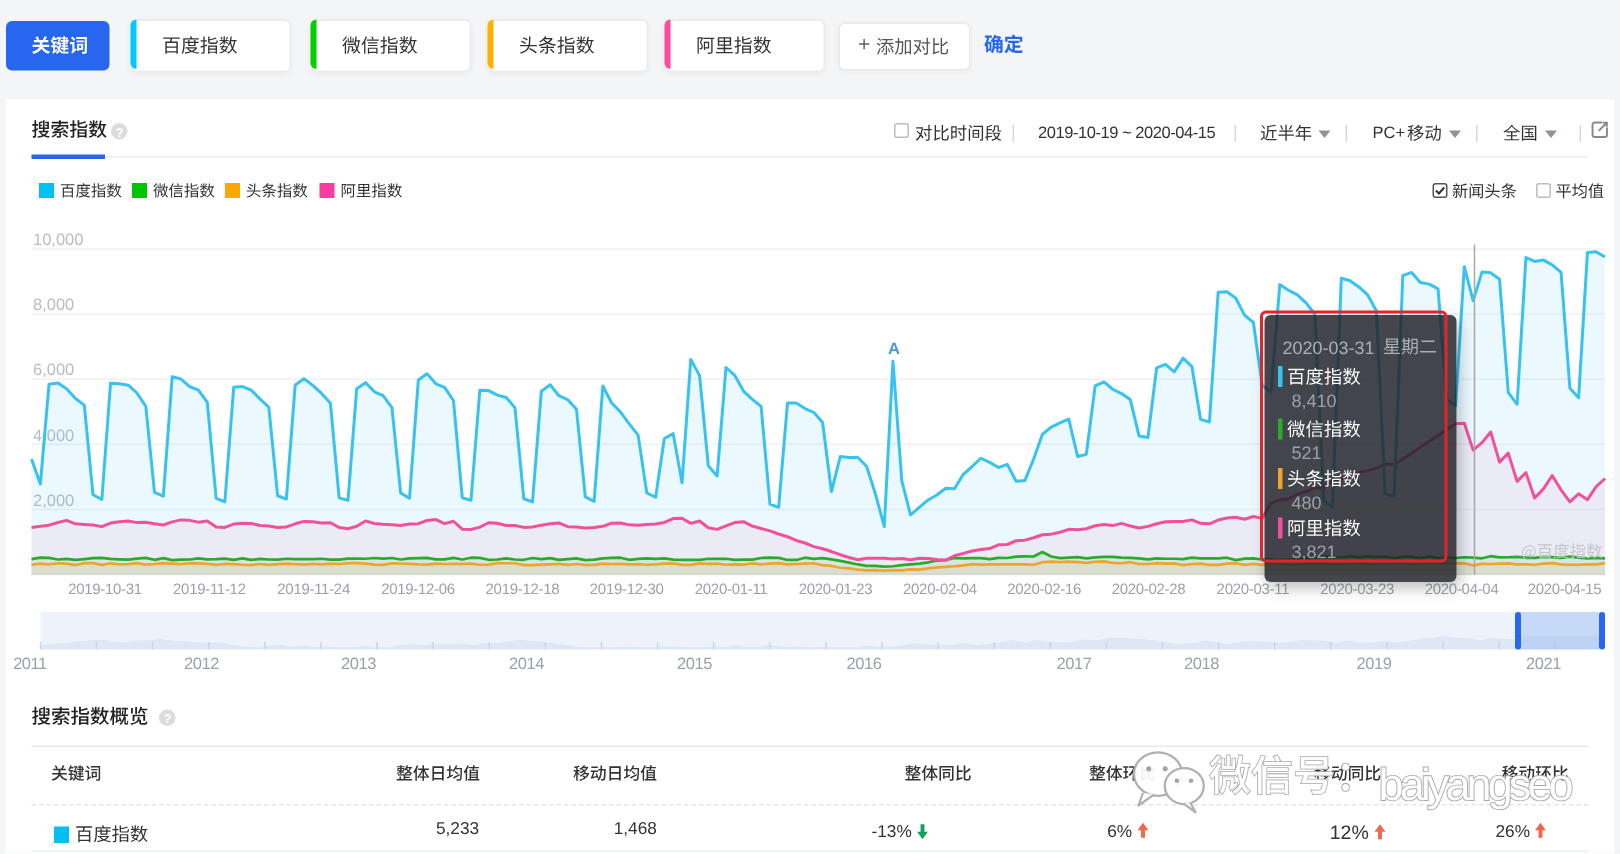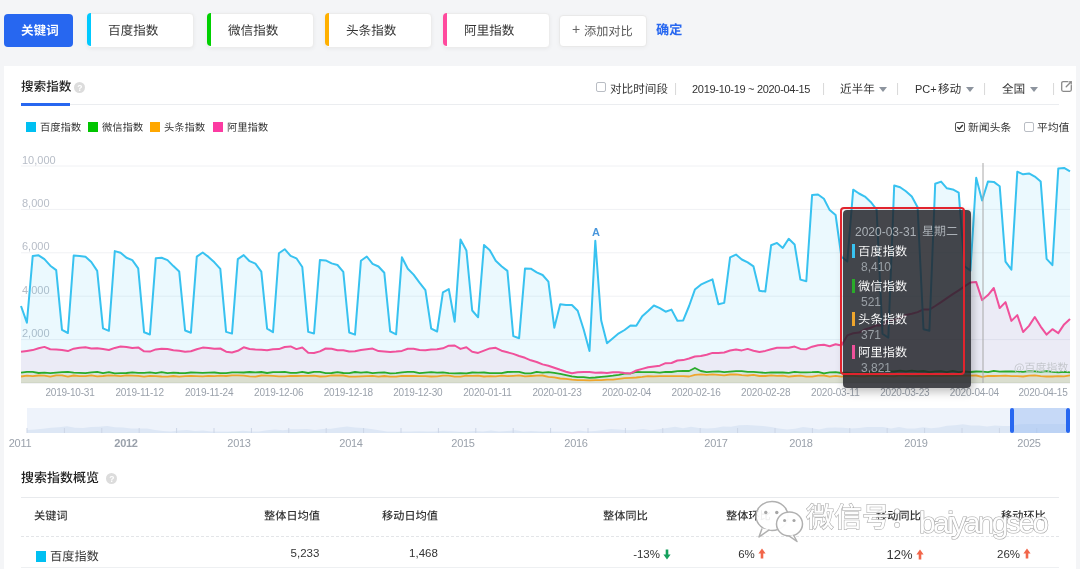--- a/index.html
+++ b/index.html
@@ -190,21 +190,21 @@
 <div class="abs" style="left:861px;top:260.0px;font-size:12px;color:#9aa0a6;">8,410</div>
 <div class="abs" style="left:851.7px;top:278.7px;width:3.5px;height:14px;background:#2aab2a;"></div>
 <svg class="t" style="left:858.0px;top:279.5px;" width="49.2" height="12.3" viewBox="0 0 400.0 100">
       <use href="#wxzs" fill="#fff"></use>
     </svg>
 <div class="abs" style="left:861px;top:295.0px;font-size:12px;color:#9aa0a6;">521</div>
 <div class="abs" style="left:851.7px;top:311.7px;width:3.5px;height:14px;background:#efa52c;"></div>
 <svg class="t" style="left:858.0px;top:312.5px;" width="49.2" height="12.3" viewBox="0 0 400.0 100">
       <use href="#ttzs" fill="#fff"></use>
     </svg>
-<div class="abs" style="left:861px;top:328.0px;font-size:12px;color:#9aa0a6;">371</div>
+<div class="abs" style="left:861px;top:328.0px;font-size:12px;color:#9aa0a6;">480</div>
 <div class="abs" style="left:851.7px;top:344.7px;width:3.5px;height:14px;background:#f0519b;"></div>
 <svg class="t" style="left:858.0px;top:345.5px;" width="49.2" height="12.3" viewBox="0 0 400.0 100">
       <use href="#alzs" fill="#fff"></use>
     </svg>
 <div class="abs" style="left:861px;top:361.0px;font-size:12px;color:#9aa0a6;">3,821</div>
 <div class="abs" style="left:840px;top:206.5px;width:121px;height:164px;border:2.5px solid #e1242e;border-radius:4px;"></div>
 <div class="abs" style="left:27px;top:408px;width:1043px;height:25px;background:#eef3fb;"></div>
 <svg class="abs" style="left:0;top:408px;" width="1080" height="25" viewBox="0 408 1080 25">
       <path d="M27 433L27 429.9L35 429.4L43 428.8L51 427.7L59 427.2L67 426.3L75 427.8L83 428.1L91 427.0L99 426.8L107 425.9L115 427.2L123 427.5L131 428.4L139 428.4L147 428.4L155 430.0L163 431.0L171 431.5L179 430.5L187 430.0L195 431.1L203 430.5L211 431.5L219 431.4L227 431.5L235 431.5L243 430.7L251 431.5L259 431.5L267 430.3L275 429.5L283 430.3L291 429.2L299 429.3L307 429.0L315 430.0L323 429.0L331 428.7L339 427.5L347 426.6L355 427.4L363 428.0L371 429.1L379 430.3L387 431.5L395 431.5L403 431.4L411 431.5L419 431.2L427 431.5L435 431.5L443 430.8L451 431.1L459 431.5L467 431.5L475 431.1L483 431.5L491 430.4L499 431.5L507 431.0L515 430.2L523 431.5L531 430.9L539 431.5L547 431.4L555 431.5L563 431.5L571 431.5L579 430.4L587 431.5L595 431.0L603 430.0L611 428.9L619 429.6L627 430.2L635 430.0L643 428.9L651 430.2L659 429.2L667 428.1L675 426.8L683 428.3L691 426.7L699 427.9L707 428.4L715 427.9L723 426.4L731 426.8L739 425.3L747 425.0L755 425.6L763 426.1L771 427.1L779 428.4L787 429.5L795 428.8L803 427.0L811 428.0L819 429.5L827 427.7L835 427.5L843 427.7L851 428.5L859 428.1L867 426.9L875 426.9L883 427.1L891 428.5L899 427.0L907 428.5L915 428.4L923 427.2L931 428.3L939 427.4L947 425.8L955 425.3L963 424.2L971 425.4L979 425.5L987 426.6L995 425.4L1003 426.0L1011 426.0L1019 424.2L1027 424.0L1035 424.0L1043 424.1L1051 424.0L1059 424.0L1067 424.0L1070 433Z" fill="#dde7f5"></path>
     </svg>
@@ -235,29 +235,29 @@
 <line x1="887.2" y1="20" x2="887.2" y2="25" stroke="#ccd5e6" stroke-width="1"></line>
 <line x1="924.6" y1="20" x2="924.6" y2="25" stroke="#ccd5e6" stroke-width="1"></line>
 <line x1="962.0" y1="20" x2="962.0" y2="25" stroke="#ccd5e6" stroke-width="1"></line>
 <line x1="999.4" y1="20" x2="999.4" y2="25" stroke="#ccd5e6" stroke-width="1"></line>
 <line x1="1036.8" y1="20" x2="1036.8" y2="25" stroke="#ccd5e6" stroke-width="1"></line>
 </svg>
 <div class="abs" style="left:1012px;top:408px;width:54px;height:25px;background:rgba(158,192,243,0.5);"></div>
 <div class="abs" style="left:1009.5px;top:408px;width:4px;height:25px;background:#2767f0;border-radius:2px;"></div>
 <div class="abs" style="left:1066px;top:408px;width:4px;height:25px;background:#2767f0;border-radius:2px;"></div>
 <div class="abs" style="left:0.0px;top:437px;width:40px;text-align:center;font-size:11px;letter-spacing:-0.3px;color:#9aa1ab;">2011</div>
-<div class="abs" style="left:106.0px;top:437px;width:40px;text-align:center;font-size:11px;letter-spacing:-0.3px;color:#9aa1ab;font-weight:bold;">2012</div>
+<div class="abs" style="left:106.0px;top:437px;width:40px;text-align:right;font-size:11px;letter-spacing:-0.3px;color:#9aa1ab;">2012</div>
 <div class="abs" style="left:219.0px;top:437px;width:40px;text-align:center;font-size:11px;letter-spacing:-0.3px;color:#9aa1ab;">2013</div>
 <div class="abs" style="left:331.0px;top:437px;width:40px;text-align:center;font-size:11px;letter-spacing:-0.3px;color:#9aa1ab;">2014</div>
 <div class="abs" style="left:443.0px;top:437px;width:40px;text-align:center;font-size:11px;letter-spacing:-0.3px;color:#9aa1ab;">2015</div>
 <div class="abs" style="left:556.0px;top:437px;width:40px;text-align:center;font-size:11px;letter-spacing:-0.3px;color:#9aa1ab;">2016</div>
 <div class="abs" style="left:696px;top:437px;width:40px;text-align:center;font-size:11px;letter-spacing:-0.3px;color:#9aa1ab;">2017</div>
 <div class="abs" style="left:781.0px;top:437px;width:40px;text-align:center;font-size:11px;letter-spacing:-0.3px;color:#9aa1ab;">2018</div>
 <div class="abs" style="left:896.0px;top:437px;width:40px;text-align:center;font-size:11px;letter-spacing:-0.3px;color:#9aa1ab;">2019</div>
-<div class="abs" style="left:1009.0px;top:437px;width:40px;text-align:center;font-size:11px;letter-spacing:-0.3px;color:#9aa1ab;">2025</div>
+<div class="abs" style="left:1009.0px;top:437px;width:40px;text-align:center;font-size:11px;letter-spacing:-0.3px;color:#9aa1ab;">2021</div>
 <svg class="t" style="left:21.0px;top:470.5px;" width="78.0" height="13.0" viewBox="0 0 600.0 100">
       <use href="#gl" fill="#222"></use>
     </svg>
 <div class="abs" style="left:106px;top:473px;width:11px;height:11px;border-radius:50%;background:#dcdcdc;"></div>
 <div class="abs" style="left:109.2px;top:474.1px;font-size:8.5px;font-weight:bold;color:#fff;">?</div>
 <div class="abs" style="left:21px;top:497px;width:1038px;height:1px;background:#e8eaed;"></div>
 <svg class="t" style="left:34.0px;top:510.0px;" width="33.6" height="11.2" viewBox="0 0 300.0 100">
       <use href="#h1" fill="#333"></use>
     </svg>
 <svg class="t" style="left:263.7px;top:510.0px;" width="56.0" height="11.2" viewBox="0 0 500.0 100">
@@ -278,21 +278,21 @@
 <svg class="t" style="left:1000.6px;top:510.0px;" width="44.8" height="11.2" viewBox="0 0 400.0 100">
       <use href="#h7" fill="#333"></use>
     </svg>
 <div class="abs" style="left:21px;top:535.5px;width:1038px;height:0;border-top:1px dashed #e3e5e8;"></div>
 <div class="abs" style="left:35.5px;top:551px;width:10.5px;height:10.5px;background:#00c0f2;"></div>
 <svg class="t" style="left:49.5px;top:549.5px;" width="48.8" height="12.2" viewBox="0 0 400.0 100">
       <use href="#bdzs" fill="#333"></use>
     </svg>
 <div class="abs" style="left:260.0px;top:547px;width:90px;text-align:center;font-size:11.5px;color:#333;">5,233</div>
 <div class="abs" style="left:378.5px;top:547px;width:90px;text-align:center;font-size:11.5px;color:#333;">1,468</div>
-<div class="abs" style="left:581.0px;top:547px;width:90px;text-align:right;font-size:11.5px;color:#333;">-13%<svg style="position:relative;top:2px;margin-left:3px;" width="8" height="11" viewBox="0 0 8 11">
+<div class="abs" style="left:581.0px;top:547px;width:90px;text-align:left;font-size:11.5px;color:#333;">-13%<svg style="position:relative;top:2px;margin-left:3px;" width="8" height="11" viewBox="0 0 8 11">
         <path d="M4 10.5 L7.6 5.5 L5.3 5.5 L5.3 0.5 L2.7 0.5 L2.7 5.5 L0.4 5.5 Z" fill="#16a05d"></path>
       </svg></div>
 <div class="abs" style="left:707.0px;top:547px;width:90px;text-align:center;font-size:11.5px;color:#333;">6%<svg style="position:relative;top:1px;margin-left:3px;" width="8" height="11" viewBox="0 0 8 11">
         <path d="M4 0.5 L7.6 5.5 L5.3 5.5 L5.3 10.5 L2.7 10.5 L2.7 5.5 L0.4 5.5 Z" fill="#f2664a"></path>
       </svg></div>
 <div class="abs" style="left:860.0px;top:547px;width:90px;text-align:center;font-size:13px;color:#333;">12%<svg style="position:relative;top:1px;margin-left:3px;" width="8" height="11" viewBox="0 0 8 11">
         <path d="M4 0.5 L7.6 5.5 L5.3 5.5 L5.3 10.5 L2.7 10.5 L2.7 5.5 L0.4 5.5 Z" fill="#f2664a"></path>
       </svg></div>
 <div class="abs" style="left:969.0px;top:547px;width:90px;text-align:center;font-size:11.5px;color:#333;">26%<svg style="position:relative;top:1px;margin-left:3px;" width="8" height="11" viewBox="0 0 8 11">
         <path d="M4 0.5 L7.6 5.5 L5.3 5.5 L5.3 10.5 L2.7 10.5 L2.7 5.5 L0.4 5.5 Z" fill="#f2664a"></path>

